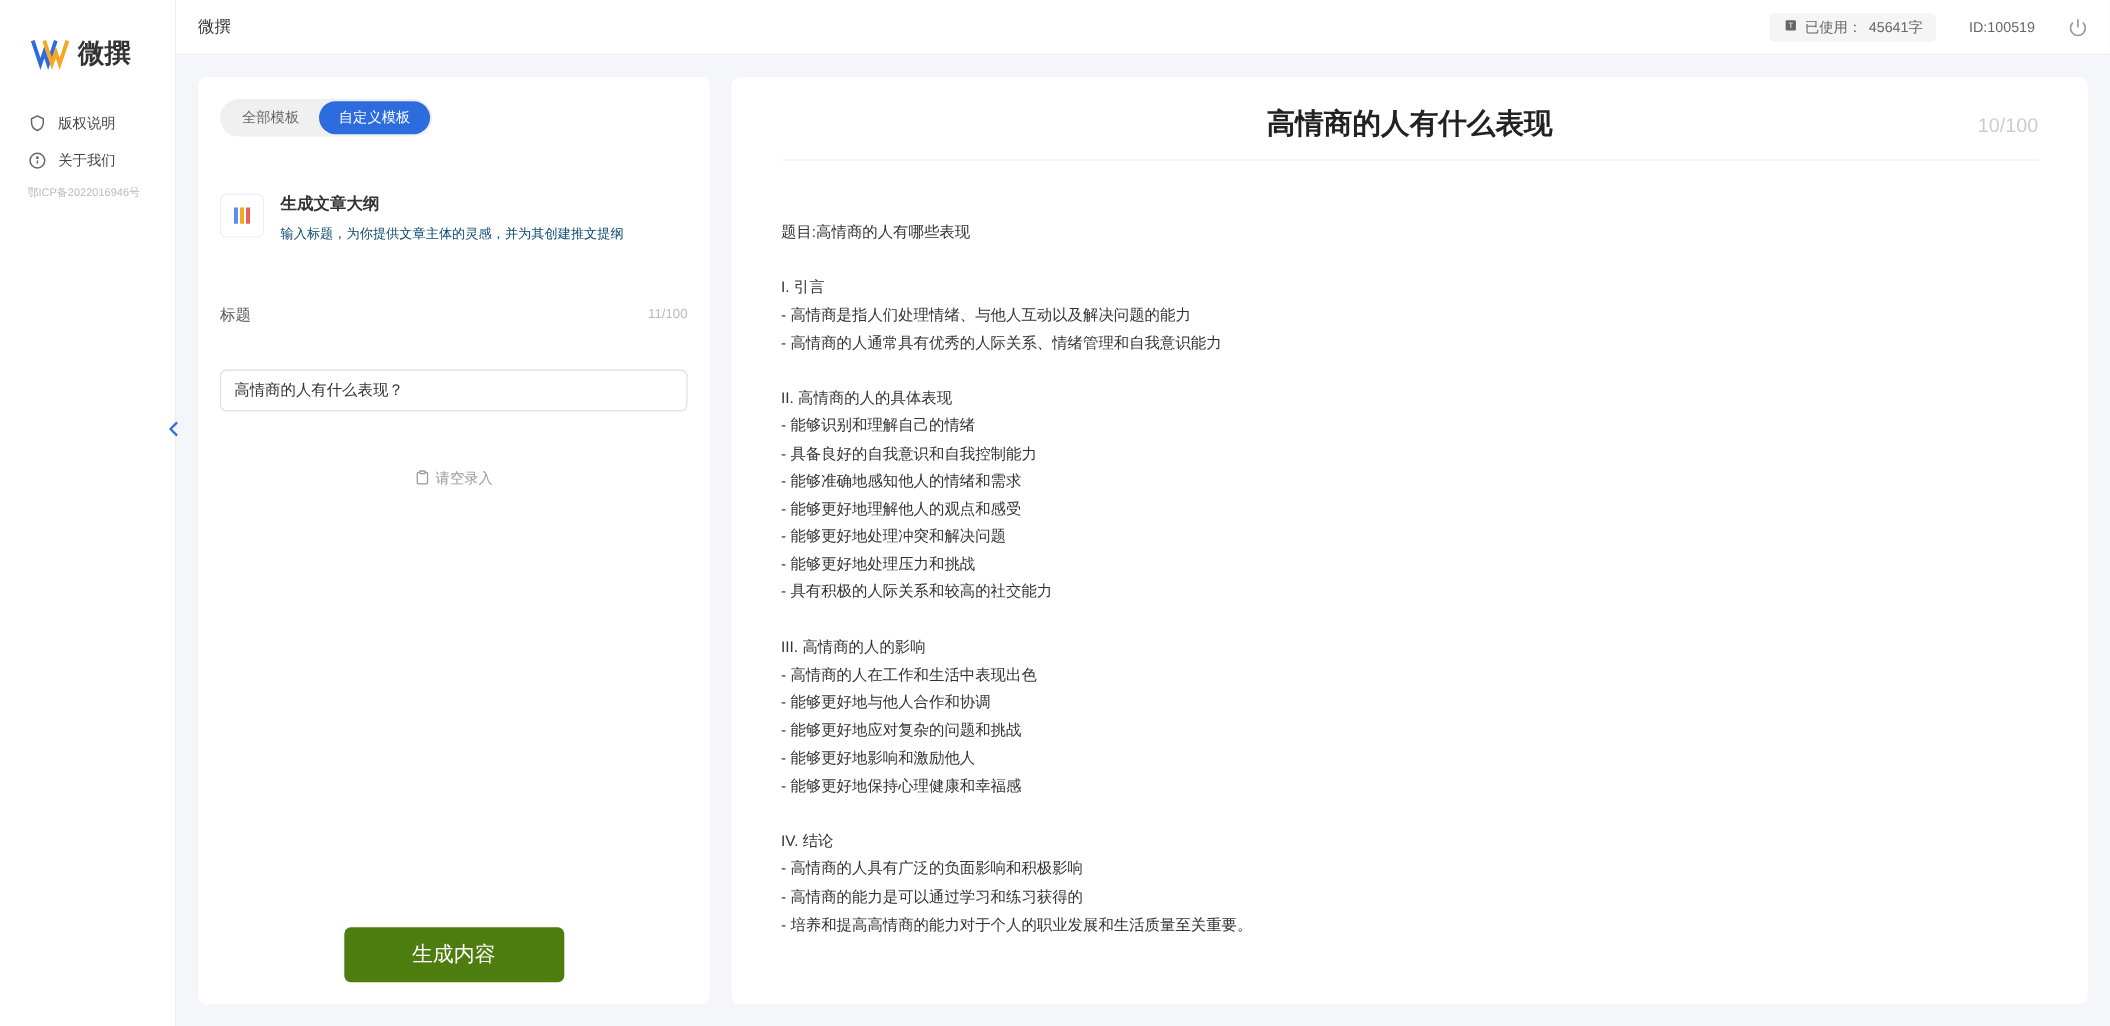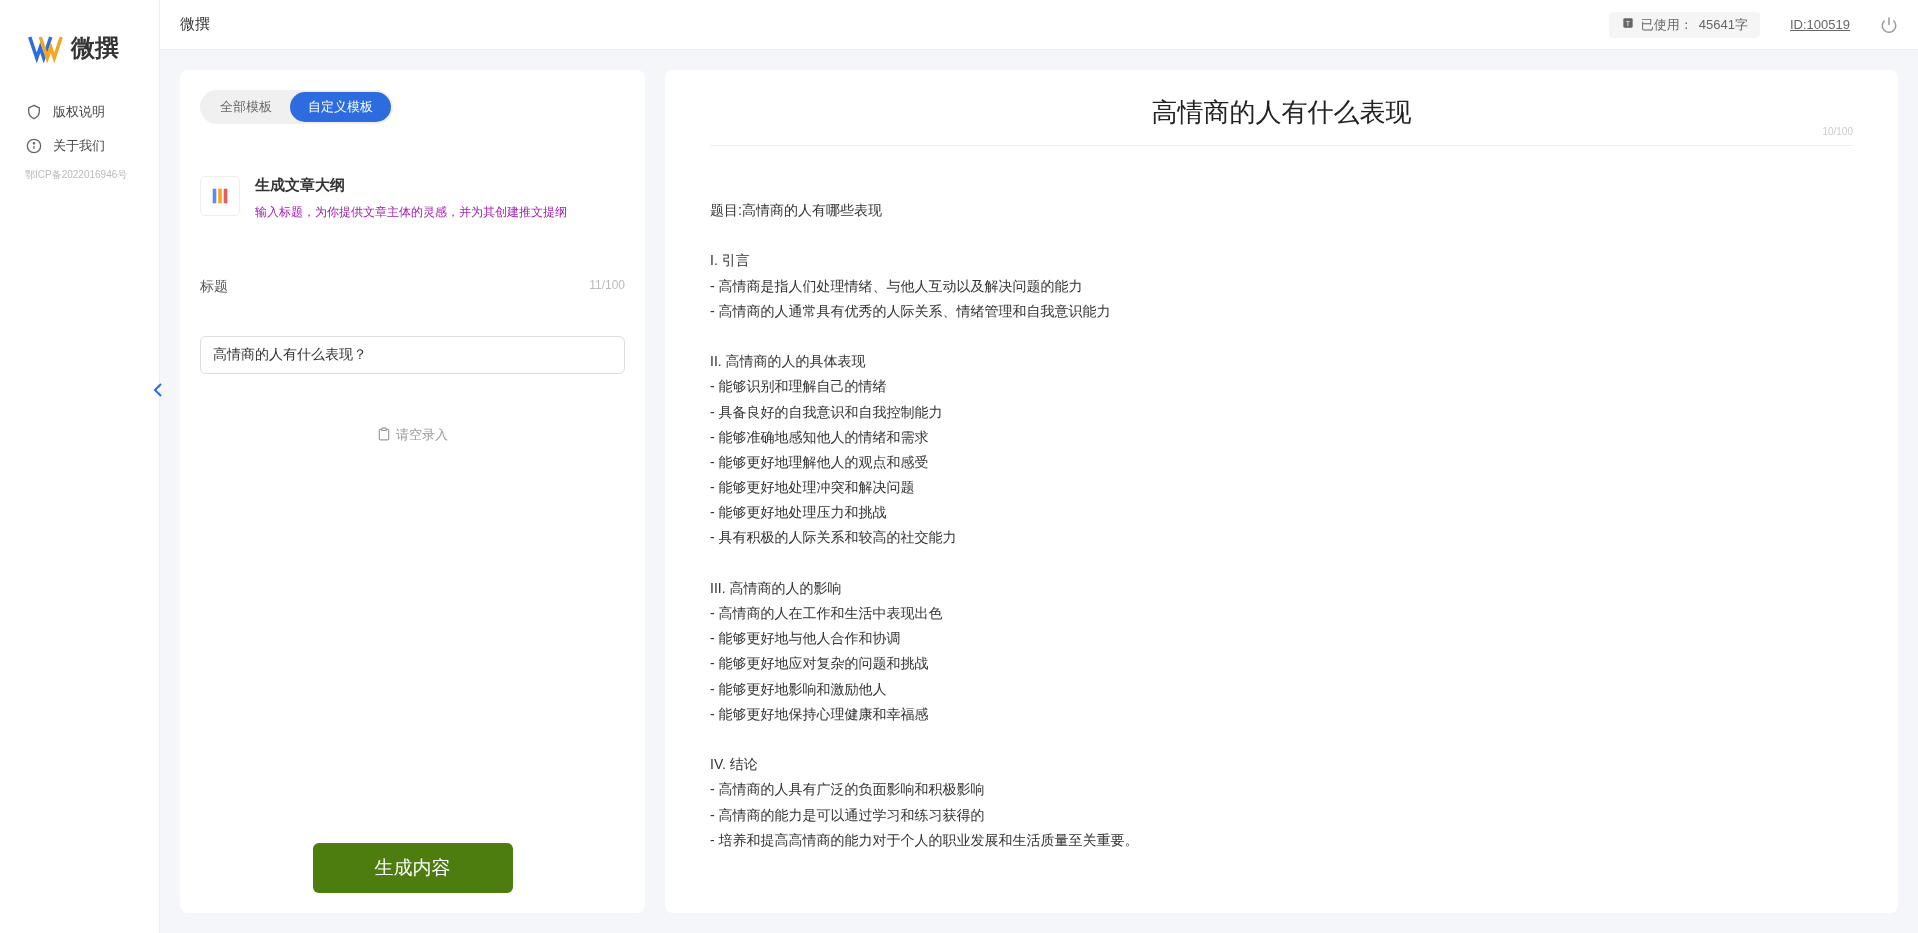--- a/index.html
+++ b/index.html
@@ -113,21 +113,20 @@
       background: #f5f5f5;
       padding: 4px 12px;
       border-radius: 4px;
       font-size: 13px;
       color: #666;
       gap: 6px;
     }
     .user-id {
       font-size: 13px;
       color: #666;
-      text-decoration: underline;
     }
     .power-icon {
       width: 18px;
       height: 18px;
       cursor: pointer;
       color: #999;
     }
     .content {
       flex: 1;
       display: flex;
@@ -186,21 +185,21 @@
       font-size: 20px;
     }
     .template-info-title {
       font-size: 15px;
       font-weight: bold;
       color: #333;
       margin-bottom: 9px;
     }
     .template-info-desc {
       font-size: 12px;
-      color: #a21caf;
+      color: #0c4a6e;
     }
     .field-label-row {
       display: flex;
       justify-content: space-between;
       margin-bottom: 8px;
     }
     .field-label {
       font-size: 14px;
       color: #555;
     }
@@ -243,29 +242,29 @@
     }
     .output-title-row {
       position: relative;
       border-bottom: 1px solid #eee;
       padding-bottom: 15px;
       margin-bottom: 20px;
     }
     .output-title {
       text-align: center;
       font-size: 26px;
-      font-weight: 400;
+      font-weight: 700;
       color: #222;
       font-family: serif;
     }
     .output-count {
       position: absolute;
       right: 0;
-      bottom: 8px;
-      font-size: 10px;
+      bottom: 20px;
+      font-size: 18px;
       color: #ccc;
     }
     .output-body {
       font-size: 14px;
       color: #333;
       line-height: 1.8;
       white-space: pre-line;
       flex: 1;
     }
     .output-footer {

